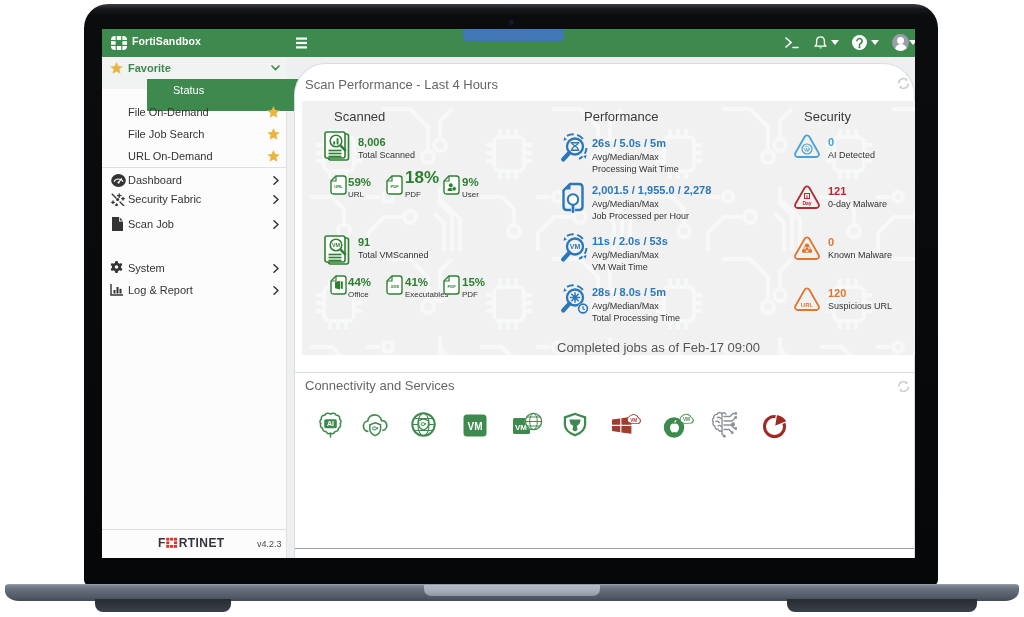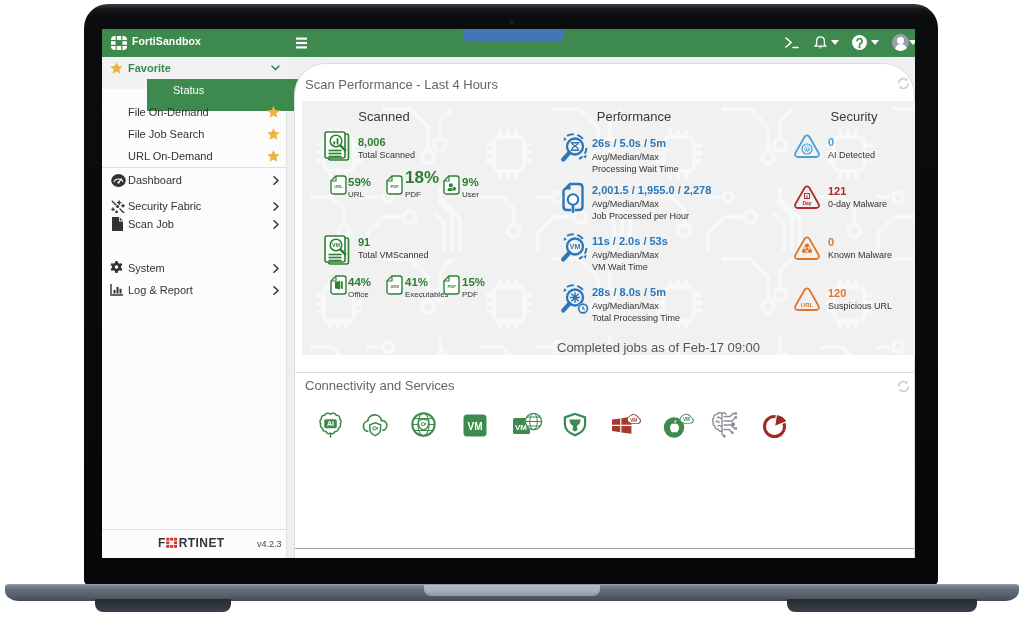--- a/index.html
+++ b/index.html
@@ -30,21 +30,21 @@
   
   #side { position:absolute; left:0; top:28px; width:185px; height:501px; background:#fcfcfd; border-right:1px solid #e2e2e2; }
   .srow { position:absolute; left:0; width:185px; height:32px; font-size:11px; color:#333; }
   .srow .txt { position:absolute; left:26px; top:5px; }
 
   
   .panel { position:absolute; left:192px; width:621px; background:#fff; border:1px solid #dadde0; }
   .ptitle { position:absolute; left:10px; top:14px; font-size:13px; color:#666; line-height:1; }
   #graybox { position:absolute; left:7px; top:37px; width:614px; height:254px; background:#f1f1f2; overflow:hidden; }
 
-  .colhdr { position:absolute; font-size:13px; color:#3a3a3a; text-align:center; line-height:1; }
+  .colhdr { position:absolute; font-size:13px; color:#3a3a3a; text-align:left; line-height:1; }
   .val { position:absolute; font-weight:bold; white-space:nowrap; font-size:11px; line-height:1; }
   .lbl { position:absolute; font-size:9px; color:#333; white-space:nowrap; line-height:1; }
   .green { color:#2b7f2f; }
   .blue { color:#2b77b8; }
 </style>
 </head>
 <body>
 <div id="frame"></div>
 <div id="base"></div>
 <div id="notch"></div>
@@ -141,21 +141,21 @@
         <ellipse cx="7.5" cy="6.5" rx="7.3" ry="6.4" fill="#333"></ellipse>
         <path d="M3 7.8 A4.8 4.2 0 0 1 12 7.8" fill="none" stroke="#fff" stroke-width="1.1"></path>
         <path d="M7.5 8.6 L10.8 4.4" stroke="#fff" stroke-width="1.2"></path>
         <circle cx="7.5" cy="8.6" r="1.1" fill="#fff"></circle>
       </svg>
       <span class="txt">Dashboard</span>
         <svg class="chev-svg abs" style="right:8px;top:7px" width="6" height="9" viewBox="0 0 6 9">
           <path d="M1 0.8 L5 4.5 L1 8.2" stroke="#333" stroke-width="1.5" fill="none" stroke-linecap="round" stroke-linejoin="round"></path>
         </svg>
     </div>
-    <div class="srow" style="top:138px;">
+    <div class="srow" style="top:131px;">
       <svg class="abs" style="left:9px;top:5px" width="14" height="13" viewBox="0 0 14 13">
         <g stroke="#333" stroke-width="1.3" fill="none" stroke-linecap="round">
           <path d="M1.2 1.2 L5 5"></path>
             <path d="M9 9 L12.8 12.8"></path>
           <path d="M8.2 1 L8.2 4.4 M6.5 2.7 L9.9 2.7"></path>
           <path d="M12 4.4 L12 7 M10.7 5.7 L13.3 5.7"></path>
           <path d="M2 8 L2 10.6 M0.7 9.3 L3.3 9.3"></path>
           <path d="M5.6 11 L5.6 13 M4.6 12 L6.6 12"></path>
         </g>
         <circle cx="6.6" cy="6.6" r="1.5" fill="#333"></circle>

